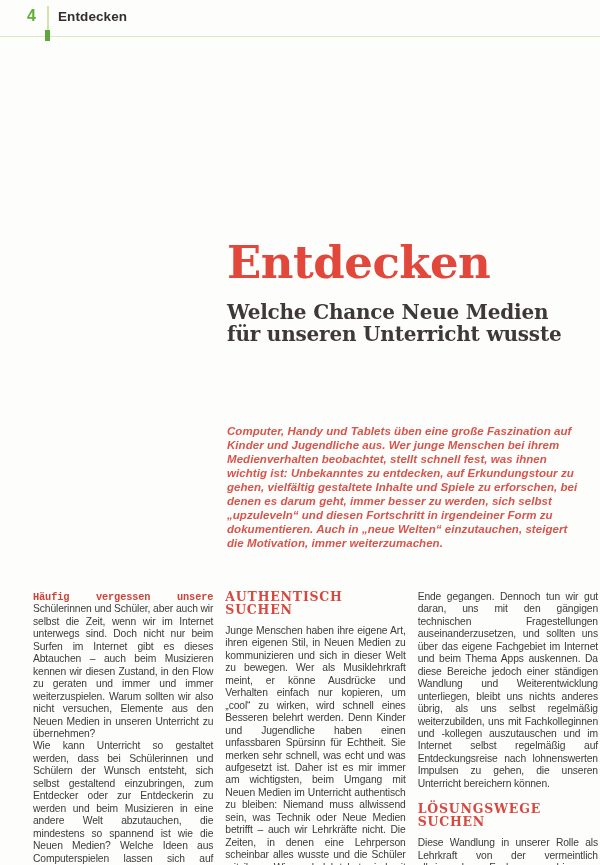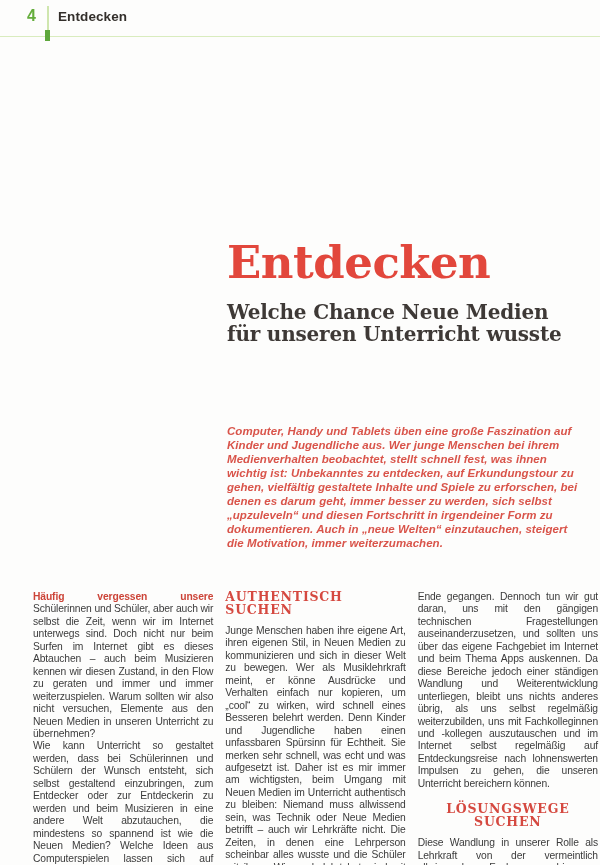--- a/index.html
+++ b/index.html
@@ -61,28 +61,28 @@
   .columns {
     position:absolute; left:33px; top:591px; width:565px;
     display:flex; gap:12px;
   }
   .col { flex:1 1 0; min-width:0; }
   .col p {
     font-size:10.3px; line-height:12.45px;
     text-align:justify; letter-spacing:-.12px;
     color:#3b3b3b;
   }
-  .lead-in { color:#cc4438; font-weight:bold; }
+  .lead-in { color:#cc4438; font-weight:bold;font-family:Liberation Mono, monospace; }
   .col-heading {
     font-family:"DejaVu Serif", serif;
     font-size:12.5px; font-weight:bold; color:#d54940;
     letter-spacing:.8px; line-height:1;
     margin-bottom:9px;
   }
-  .col-heading.later { margin-top:13px;text-align:center; }
+  .col-heading.later { margin-top:13px; }
 </style>
 </head>
 <body>
 
 <div class="page">
 
   <div class="running-head">
     <span class="page-num">4</span>
     <span class="head-vline"></span>
     <span class="head-section">Entdecken</span>

